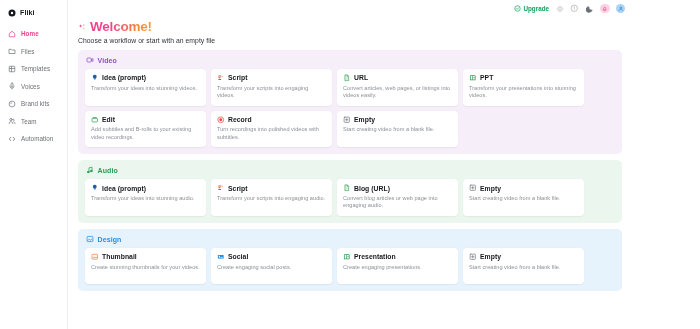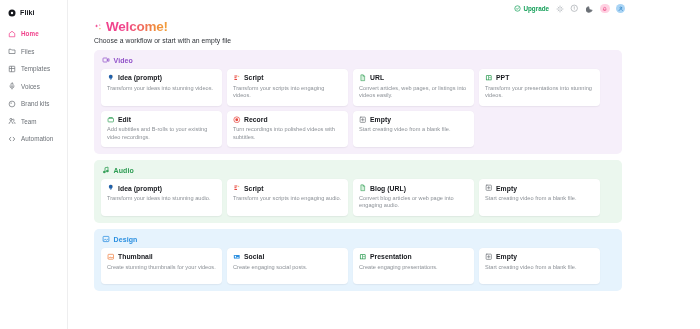--- a/index.html
+++ b/index.html
@@ -3,21 +3,21 @@
 <meta charset="utf-8">
 <style>
   * { box-sizing: border-box; margin: 0; padding: 0; }
   html, body {
     width: 700px; height: 329px;
     overflow: hidden;
     background: #ffffff;
     font-family: "Liberation Sans", sans-serif;
     -webkit-font-smoothing: antialiased;
   }
-  .app { display: flex; width: 632px; height: 329px; background:#fff;gap:16px; }
+  .app { display: flex; width: 632px; height: 329px; background:#fff; }
 
   
   .sidebar {
     width: 68px; height: 329px;
     background: #ffffff;
     border-right: 1px solid #eeeeef;
     padding-top: 4px;
     flex: 0 0 68px;
     position: relative;
   }

